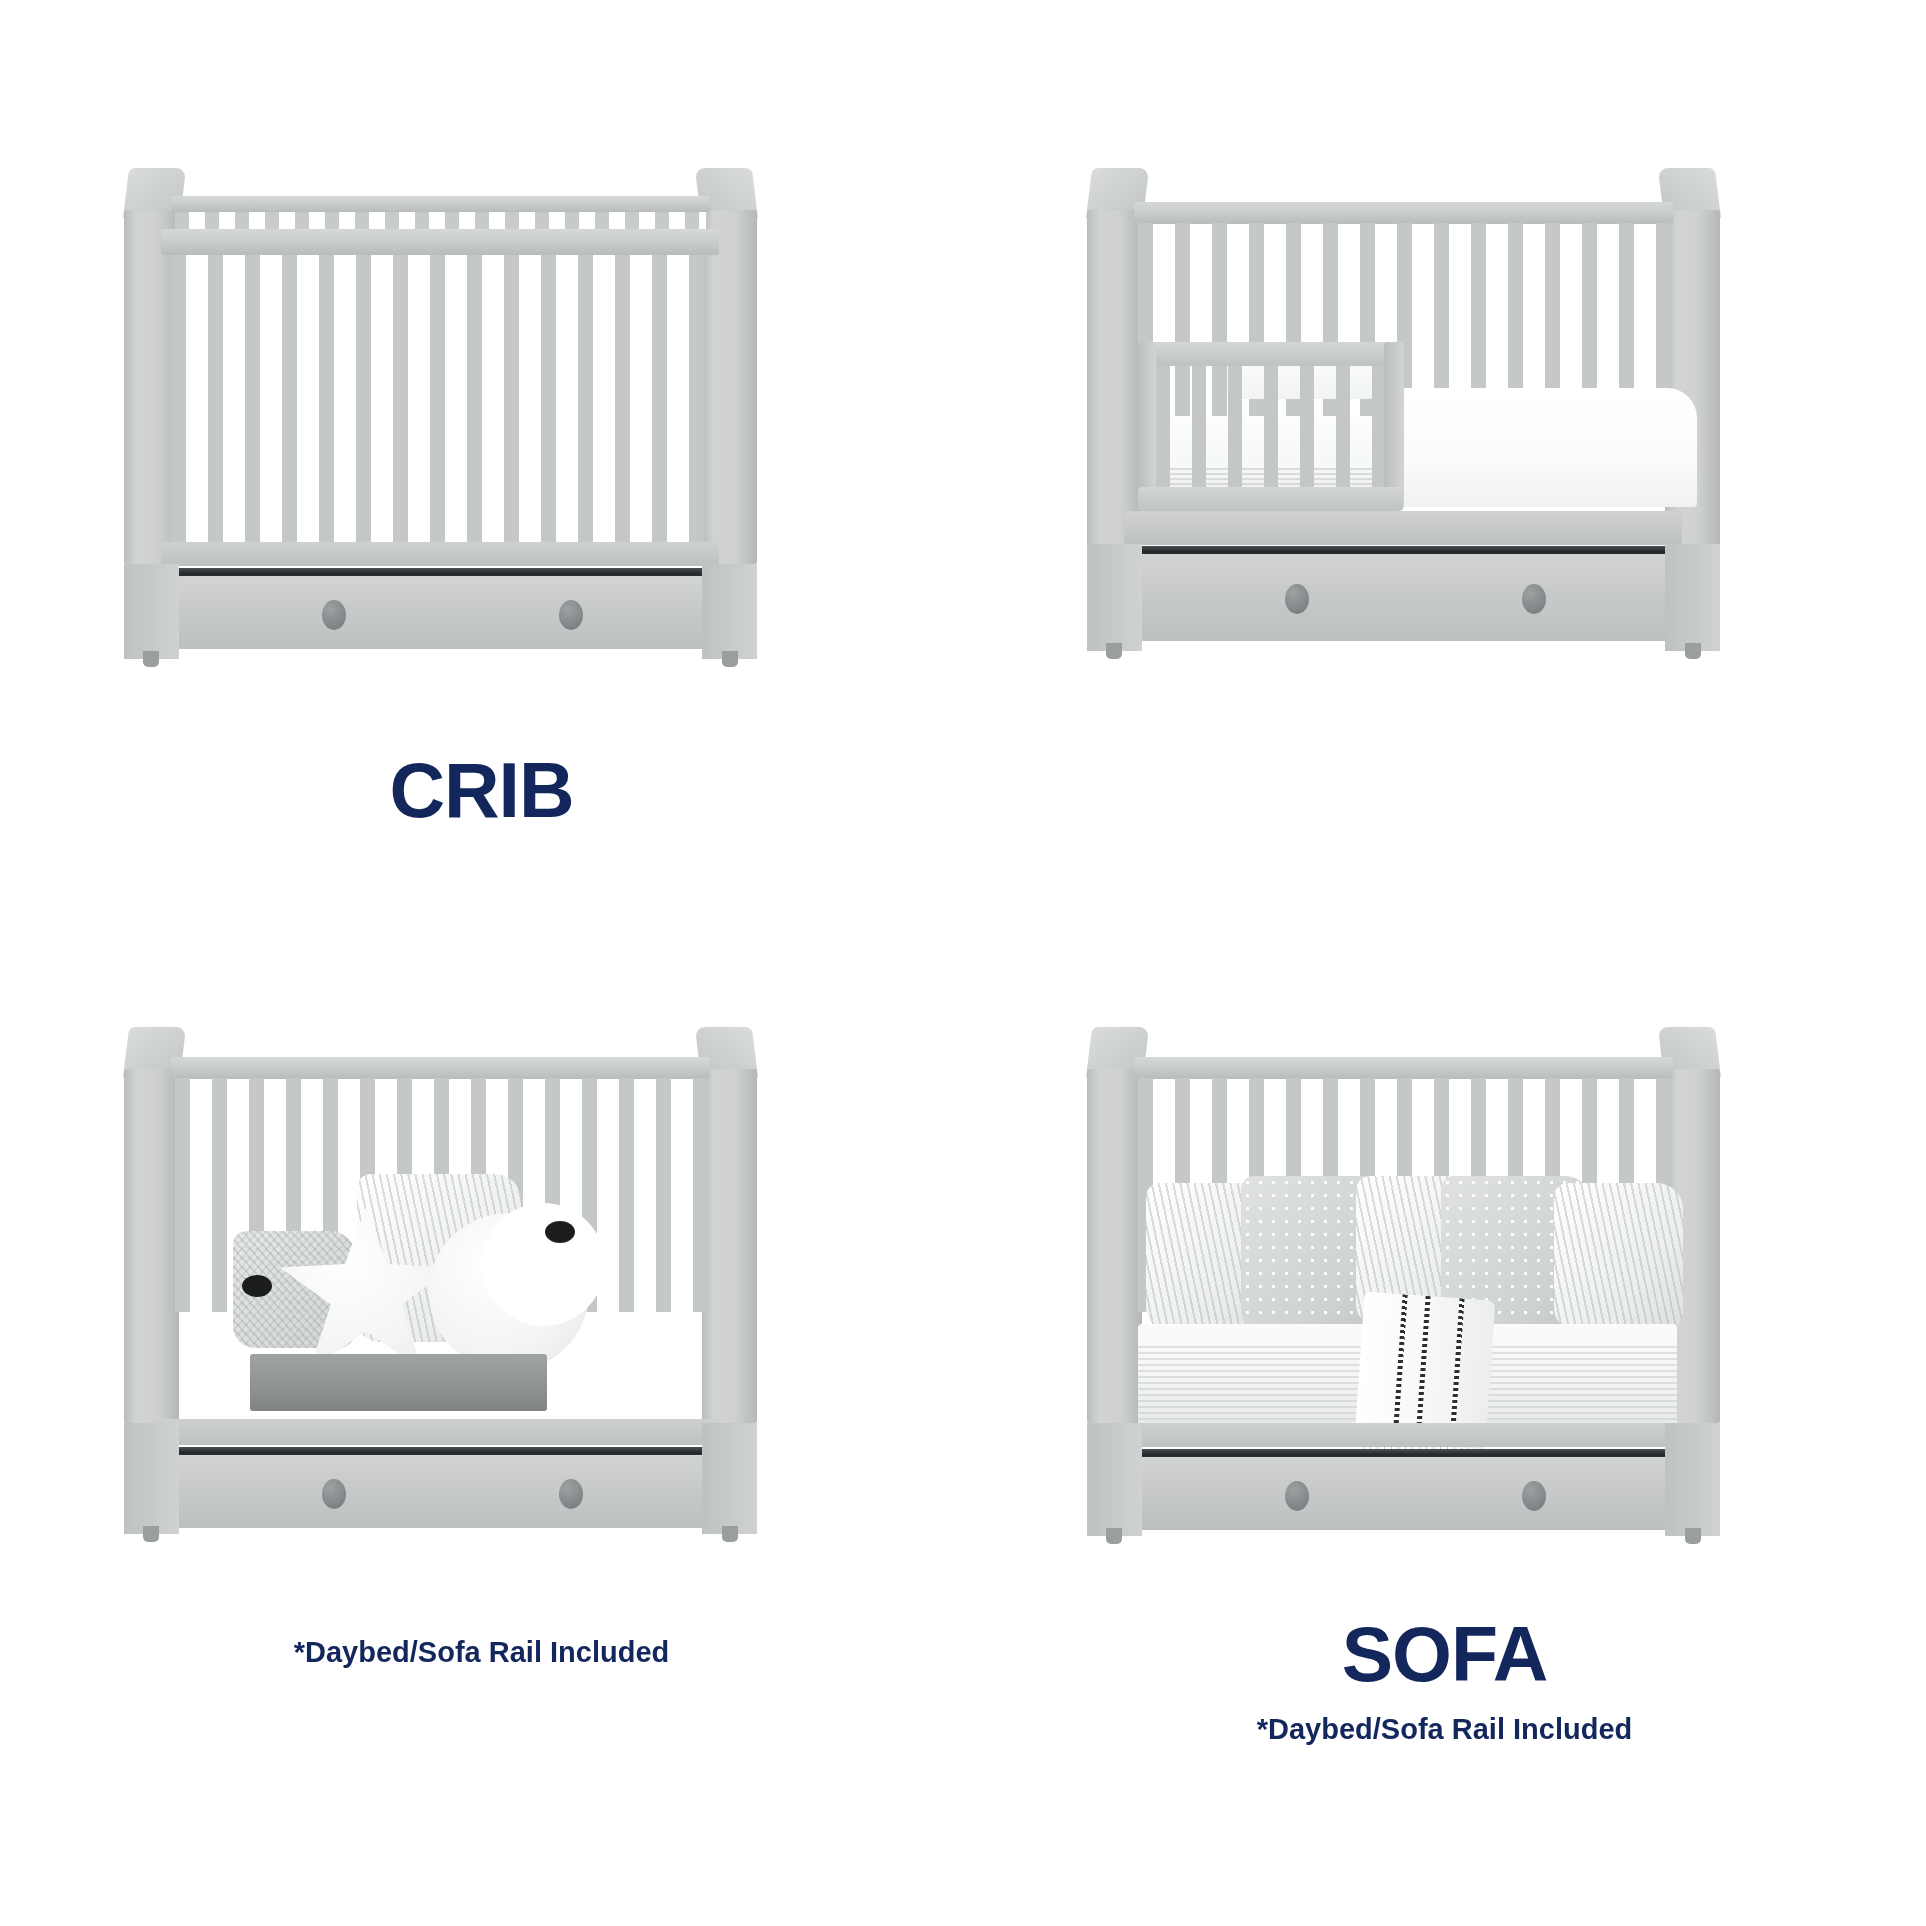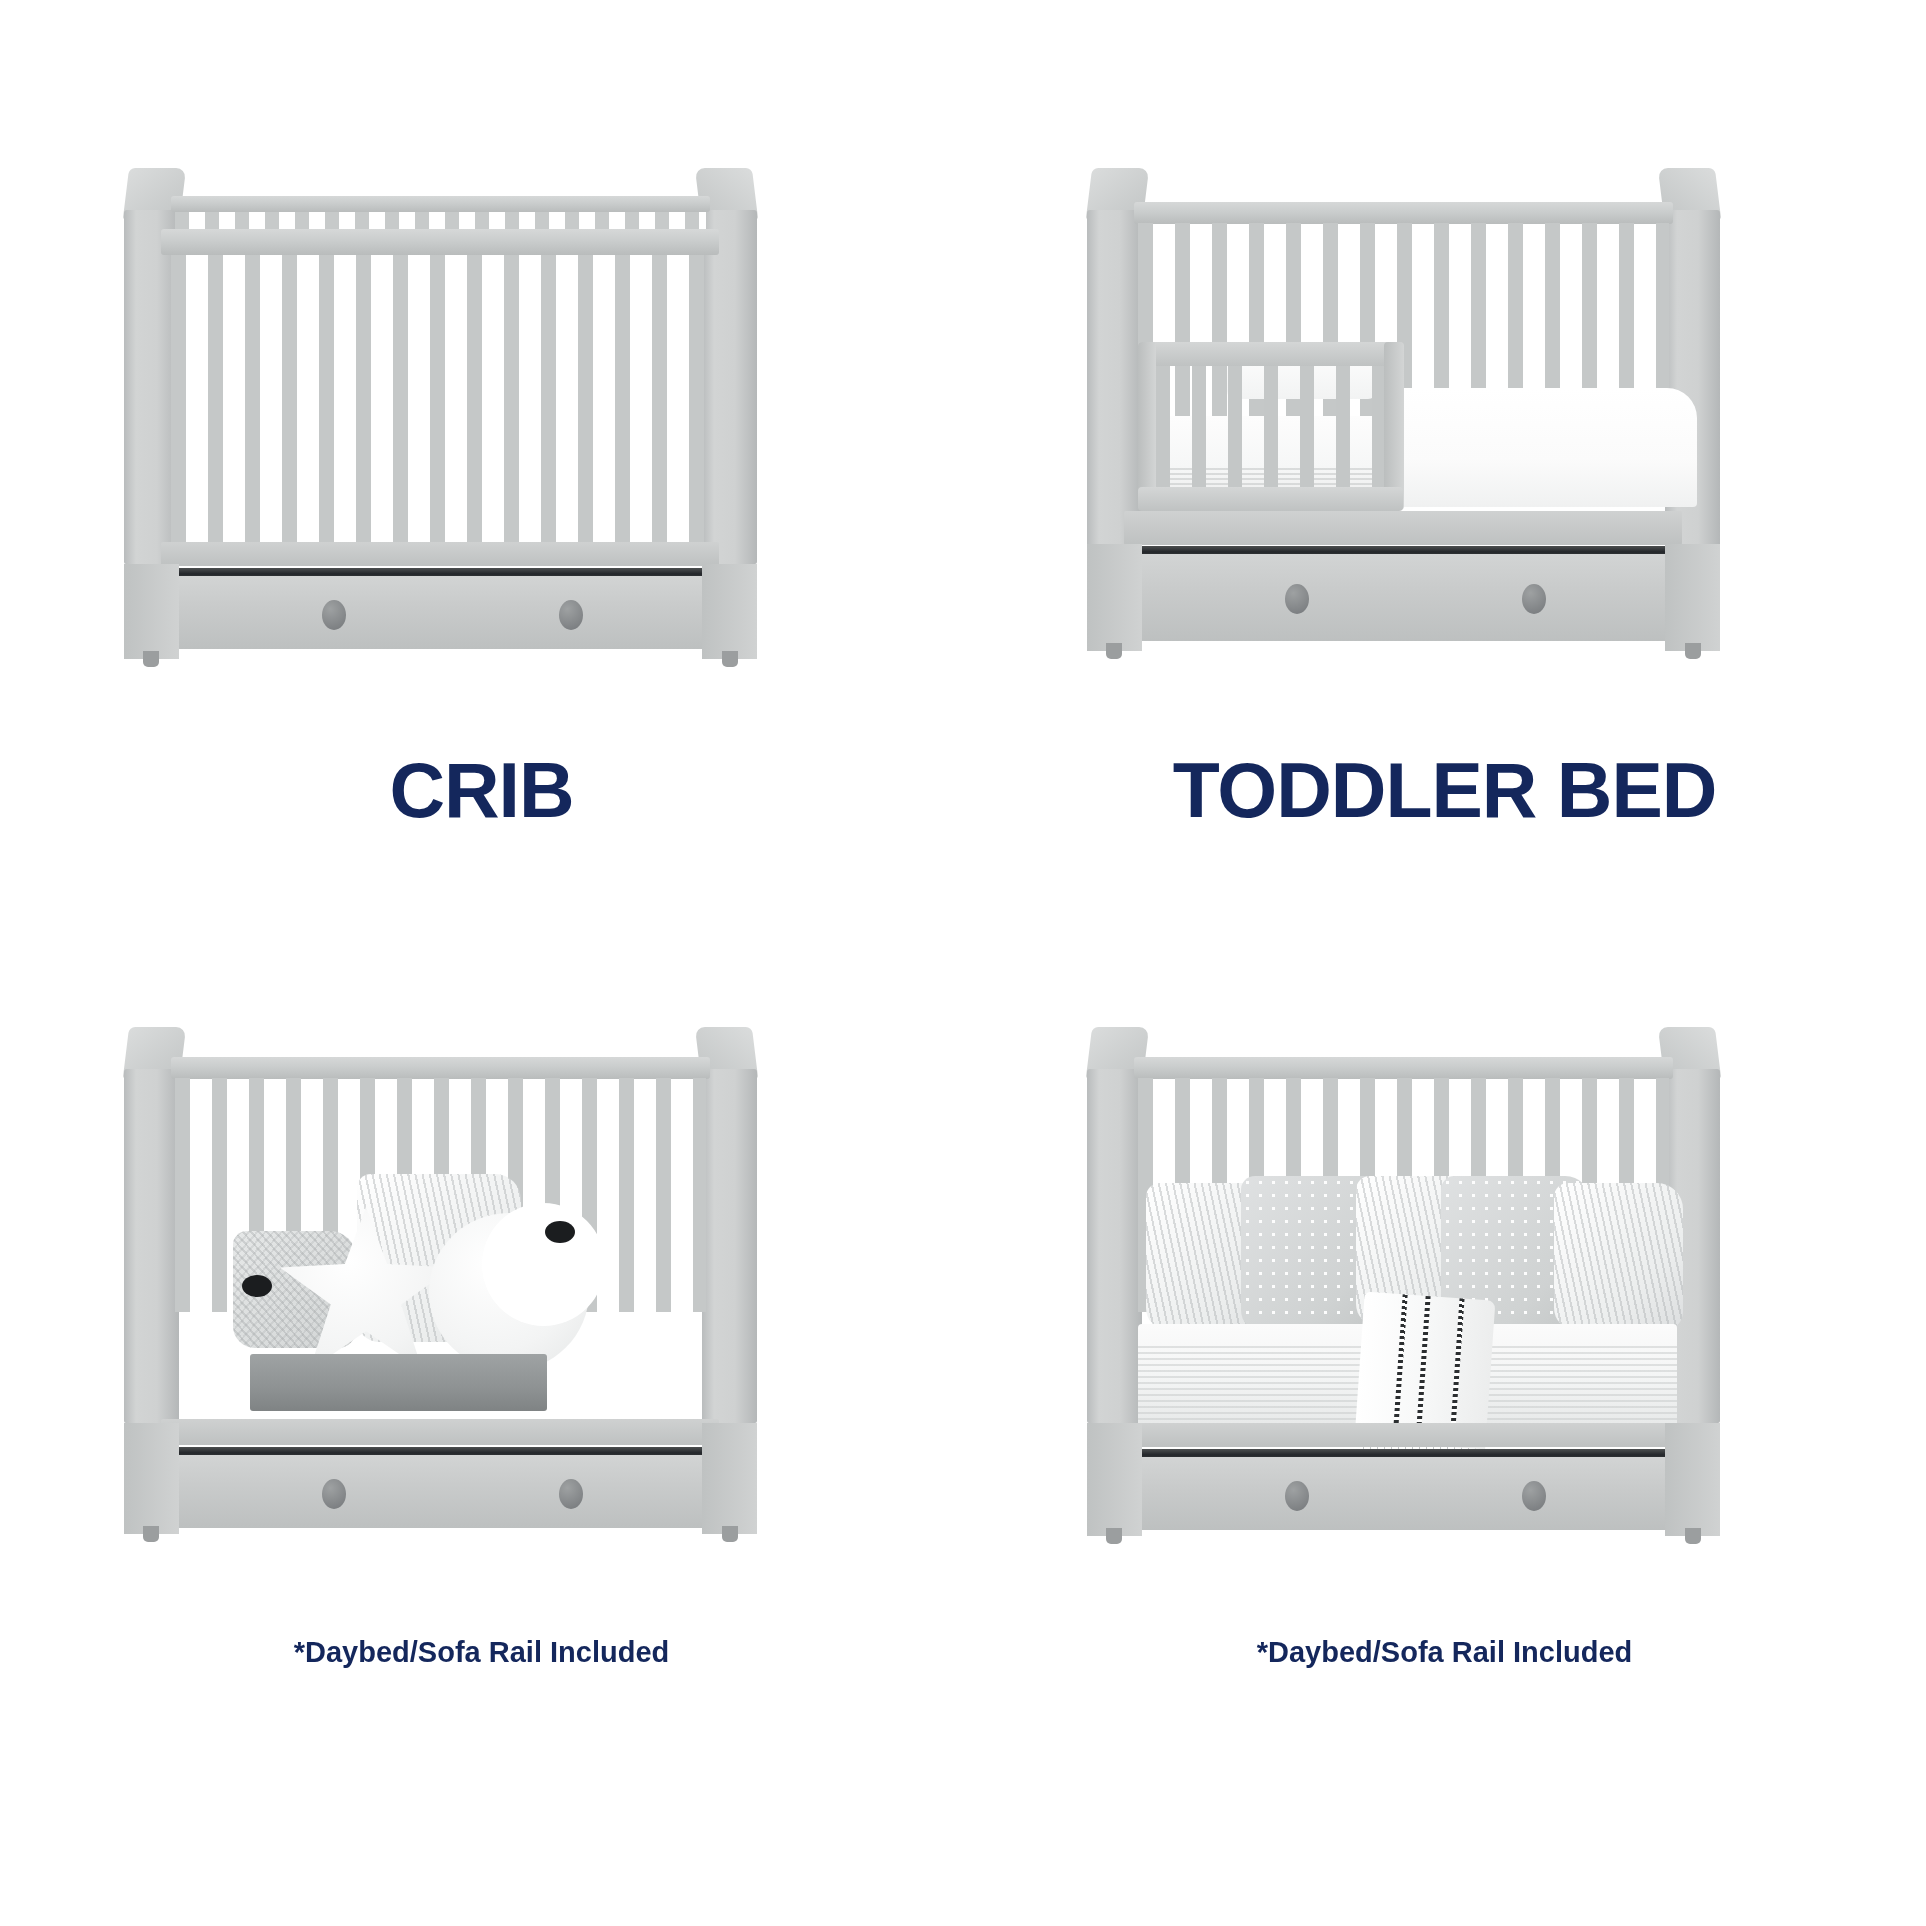--- a/index.html
+++ b/index.html
@@ -311,21 +311,20 @@
         <div class="knob" style="left:147px; top:30px;"></div>
         <div class="knob" style="left:384px; top:30px;"></div>
       </div>
       <div class="leg" style="left:40px; top:376px; width:55px; height:107px;"></div>
       <div class="leg" style="left:618px; top:376px; width:55px; height:107px;"></div>
       <div class="caster" style="left:59px; top:475px;"></div>
       <div class="caster" style="left:638px; top:475px;"></div>
     </div>
 
     <div class="label-block" style="top:752px;">
-      <div class="config-title">TODDLER BED</div>
     </div>
   </div>
 
   <div class="panel">
     <div class="stage" style="left:84px; top:64px; width:713px; height:446px;">
 
       <div class="post-cap" style="left:42px; top:0px; width:57px; height:51px; transform: skewX(-7deg);"></div>
       <div class="post" style="left:40px; top:42px; width:55px; height:354px;"></div>
       <div class="post-cap right" style="left:614px; top:0px; width:57px; height:51px; transform: skewX(7deg);"></div>
       <div class="post" style="left:618px; top:42px; width:55px; height:354px;"></div>
@@ -418,18 +417,19 @@
         <div class="knob" style="left:147px; top:24px;"></div>
         <div class="knob" style="left:384px; top:24px;"></div>
       </div>
       <div class="leg" style="left:40px; top:396px; width:55px; height:113px;"></div>
       <div class="leg" style="left:618px; top:396px; width:55px; height:113px;"></div>
       <div class="caster" style="left:59px; top:501px;"></div>
       <div class="caster" style="left:638px; top:501px;"></div>
     </div>
 
     <div class="label-block" style="top:653px;">
+      <div class="config-title">SOFA</div>
       <div class="config-note">*Daybed/Sofa Rail Included</div>
     </div>
   </div>
 
 </div>
 
 
 </body></html>

